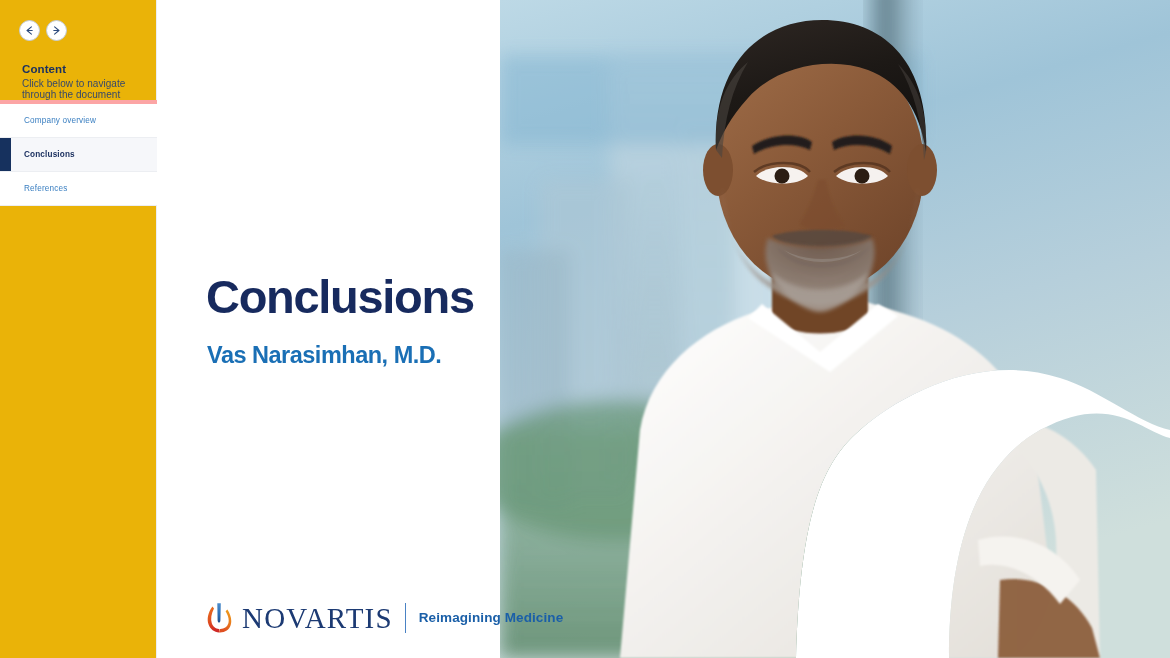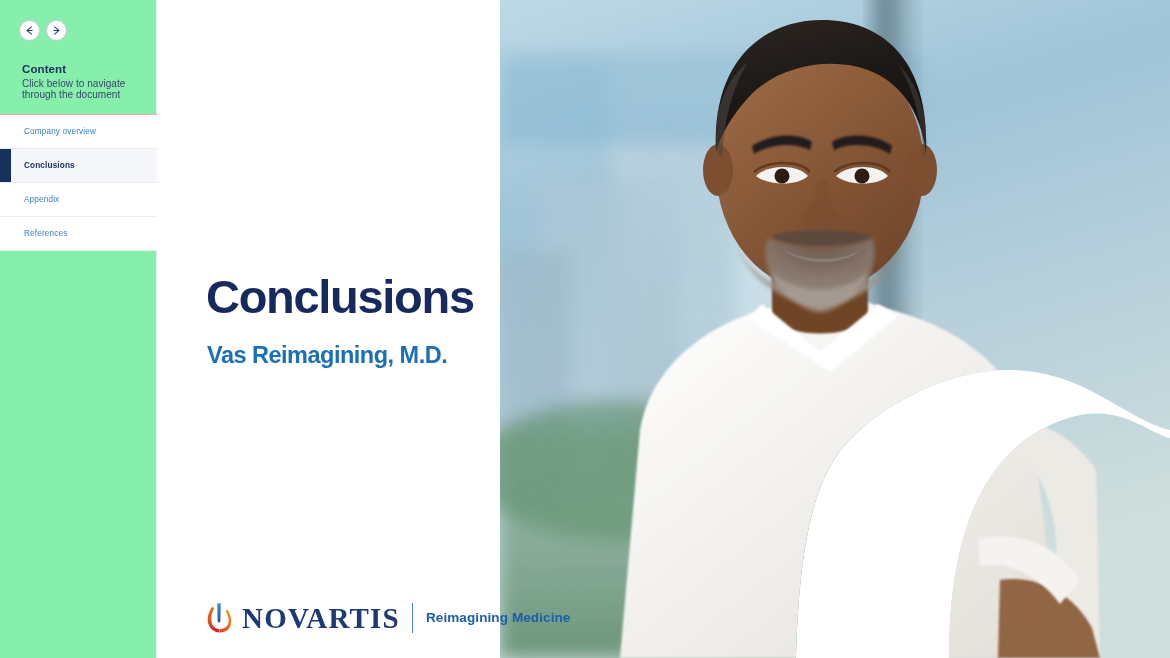--- a/index.html
+++ b/index.html
@@ -32,21 +32,21 @@
     z-index: 1;
   }
   .photo-svg { display: block; width: 670px; height: 658px; }
 
   
   .sidebar {
     position: absolute;
     top: 0; left: 0;
     width: 157px;
     height: 658px;
-    background: #86efac;
+    background: #eab308;
     border-right: 1px solid #eceef2;
     z-index: 5;
   }
 
   .nav-arrows {
     position: absolute;
     top: 20px;
     left: 19px;
     display: flex;
     gap: 6px;
@@ -80,24 +80,24 @@
     margin-top: 3px;
     font-size: 10px;
     font-weight: normal;
     color: #36486b;
     line-height: 10.8px;
     letter-spacing: .05px;
   }
 
   .menu {
     position: absolute;
-    top: 114px;
+    top: 100px;
     left: 0;
     width: 157px;
-    border-top: 1px solid #fca5a5;
+    border-top: 4px solid #fca5a5;
   }
   .menu-item {
     position: relative;
     height: 34px;
     display: flex;
     align-items: center;
     border-bottom: 1px solid #eceef2;
     background: #ffffff;
     cursor: pointer;
   }
@@ -175,21 +175,21 @@
     top: 598px;
     display: flex;
     align-items: center;
     height: 40px;
   }
   .logo-flame { display: block; width: 26px; height: 32px; }
   .logo-word {
     margin-left: 10px;
     font-family: "Liberation Serif", serif;
     font-size: 29px;
-    font-weight: bold;
+    font-weight: normal;
     color: #1c3a73;
     letter-spacing: 1.2px;
     line-height: 30px;
   }
   .logo-divider {
     width: 1px;
     height: 30px;
     background: #4a82c4;
     margin: 0 13px 0 12px;
   }
@@ -387,31 +387,28 @@
     </div>
 
     <nav class="menu">
       <div class="menu-item">
         <span class="label">Company overview</span>
       </div>
       <div class="menu-item active">
         <span class="label">Conclusions</span>
       </div>
       <div class="menu-item">
-        <span class="label">Appendix</span>
-      </div>
-      <div class="menu-item">
         <span class="label">References</span>
       </div>
     </nav>
   </aside>
 
   <main class="main">
     <h1 class="headline">Conclusions</h1>
-    <div class="speaker-name">Vas Reimagining, M.D.</div>
+    <div class="speaker-name">Vas Narasimhan, M.D.</div>
 
     <div class="logo">
       <svg class="logo-flame" viewBox="0 0 26 32">
         <defs>
           <linearGradient id="flameL" x1="0" y1="0" x2="0.3" y2="1">
             <stop offset="0%" stop-color="#e8731d"></stop>
             <stop offset="55%" stop-color="#e0501f"></stop>
             <stop offset="100%" stop-color="#cf2a26"></stop>
           </linearGradient>
           <linearGradient id="flameR" x1="1" y1="0" x2="0.6" y2="1">

